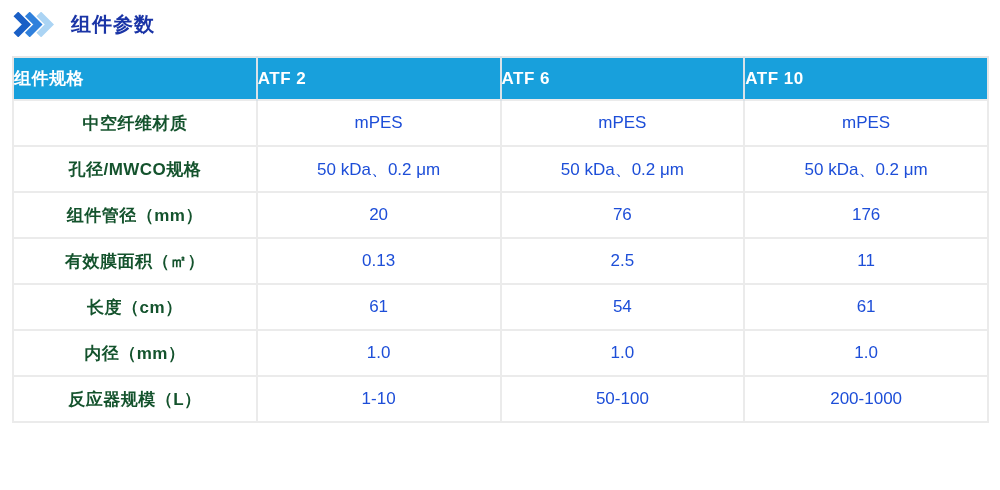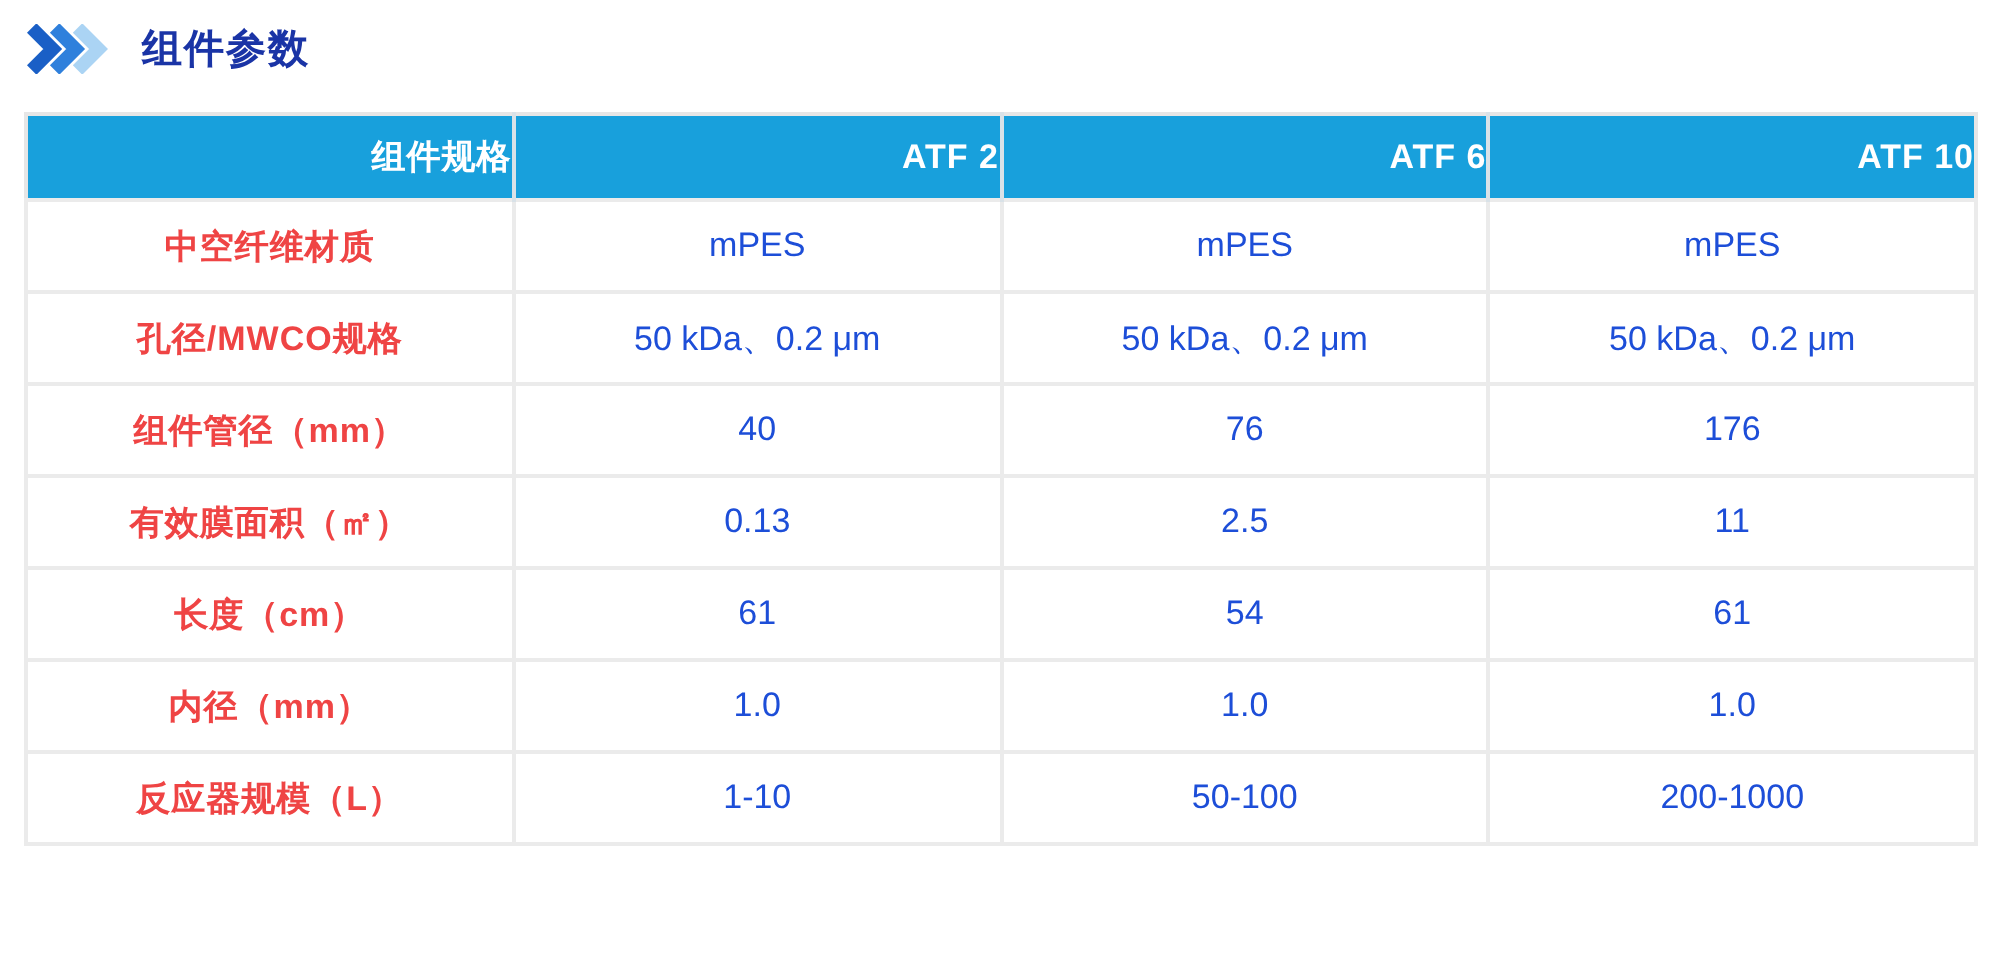--- a/index.html
+++ b/index.html
@@ -29,37 +29,37 @@
     border-collapse: collapse;
     table-layout: fixed;
   }
   table.spec-table col { width: 25%; }
   .spec-table th {
     background: #18A0DC;
     color: #ffffff;
     font-size: 17px;
     font-weight: bold;
     height: 43px;
-    text-align: right;
+    text-align: left;
     vertical-align: middle;
     border-left: 2px solid #d9e2e8;
     letter-spacing: 0.5px;
   }
   .spec-table th:first-child { border-left: none; }
   .spec-table td {
     background: #ffffff;
     height: 46px;
     text-align: center;
     vertical-align: middle;
     font-size: 17px;
     color: #1d4ed8;
     border: 2px solid #ebebeb;
   }
   .spec-table td.row-label {
-    color: #ef4444;
+    color: #14532d;
     font-weight: bold;
     letter-spacing: 0.5px;
   }
   .spec-table { border: 2px solid #e6e6e6; }
 </style>
 </head>
 <body>
 
 <div class="title-bar">
   <svg class="title-icon" viewBox="0 0 44 26" xmlns="http://www.w3.org/2000/svg" aria-hidden="true">
@@ -93,21 +93,21 @@
       <td>mPES</td>
     </tr>
     <tr>
       <td class="row-label">孔径/MWCO规格</td>
       <td>50 kDa、0.2 μm</td>
       <td>50 kDa、0.2 μm</td>
       <td>50 kDa、0.2 μm</td>
     </tr>
     <tr>
       <td class="row-label">组件管径（mm）</td>
-      <td>40</td>
+      <td>20</td>
       <td>76</td>
       <td>176</td>
     </tr>
     <tr>
       <td class="row-label">有效膜面积（㎡）</td>
       <td>0.13</td>
       <td>2.5</td>
       <td>11</td>
     </tr>
     <tr>

